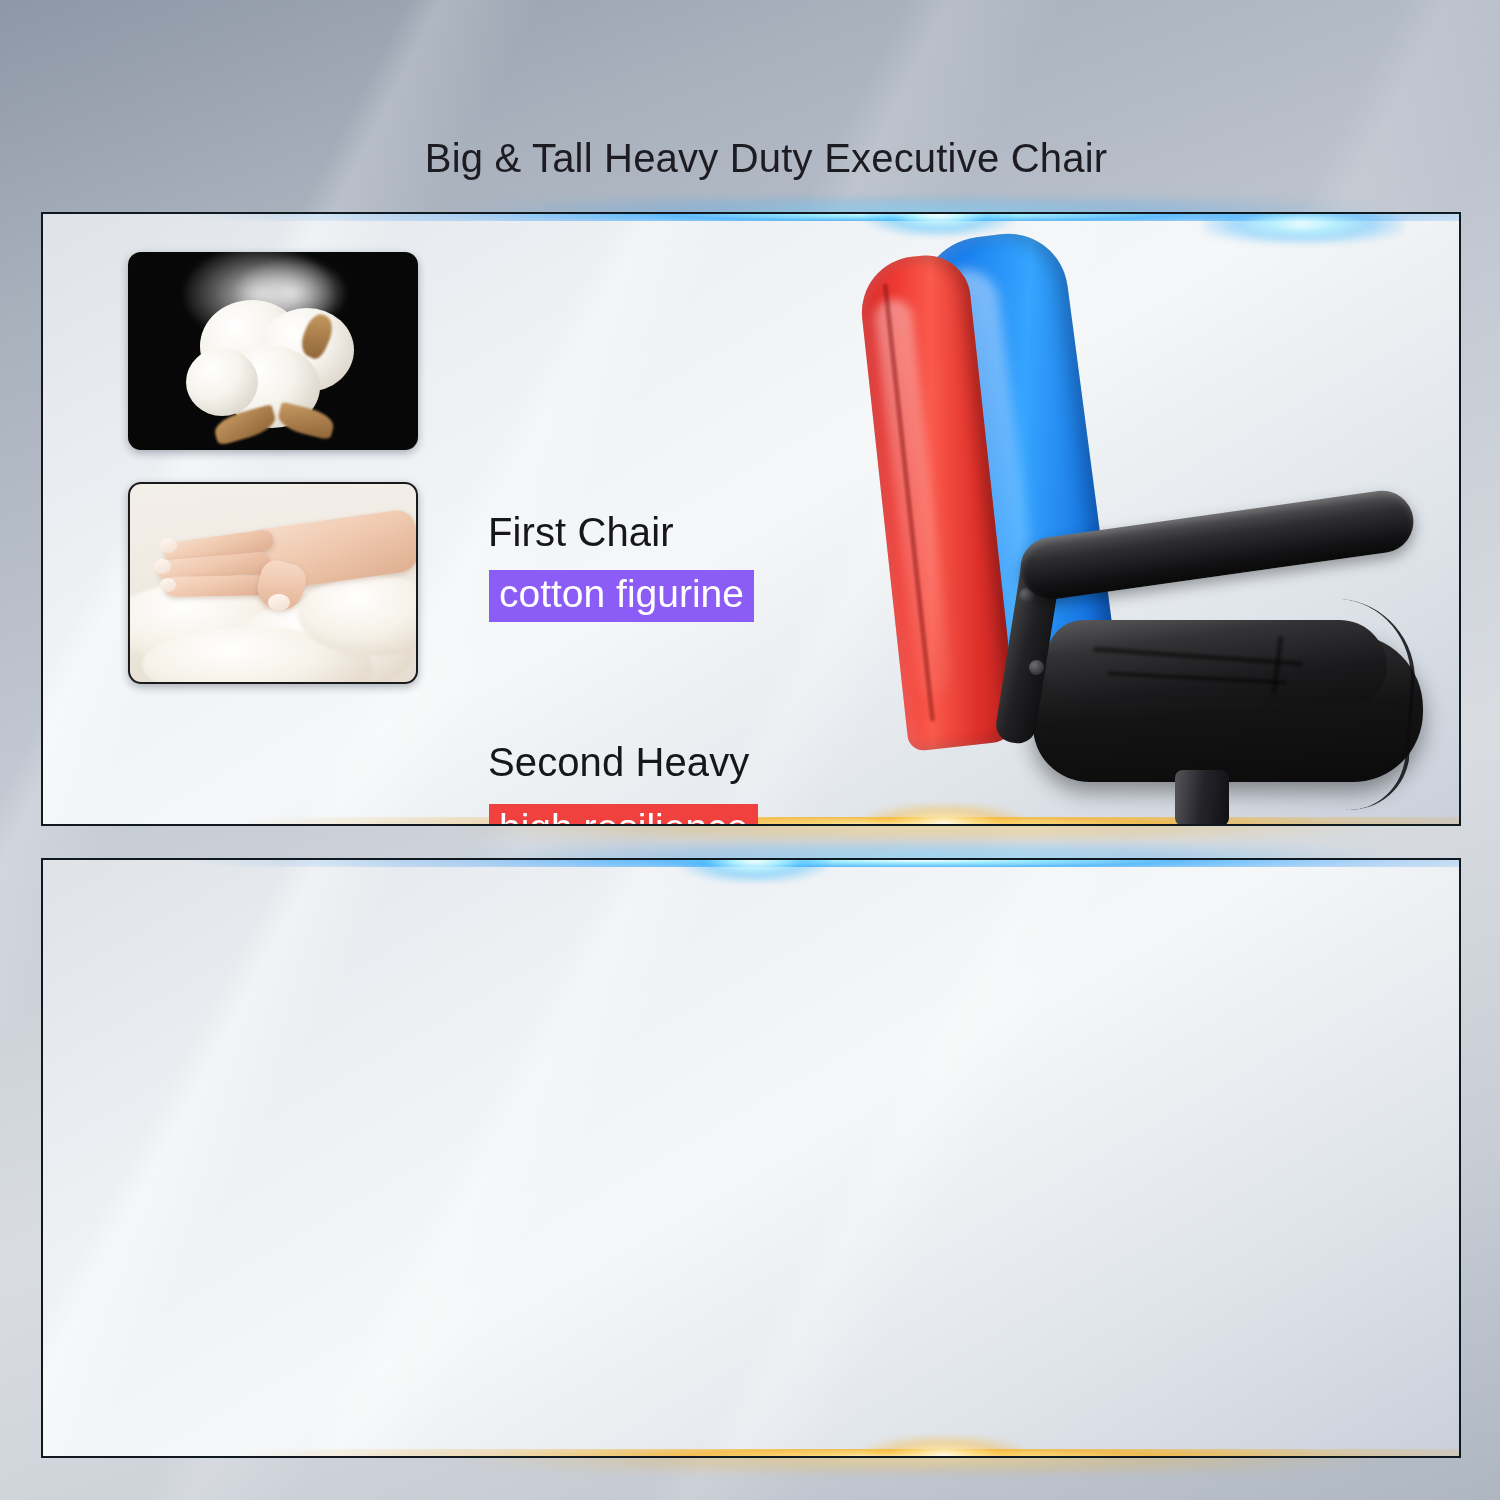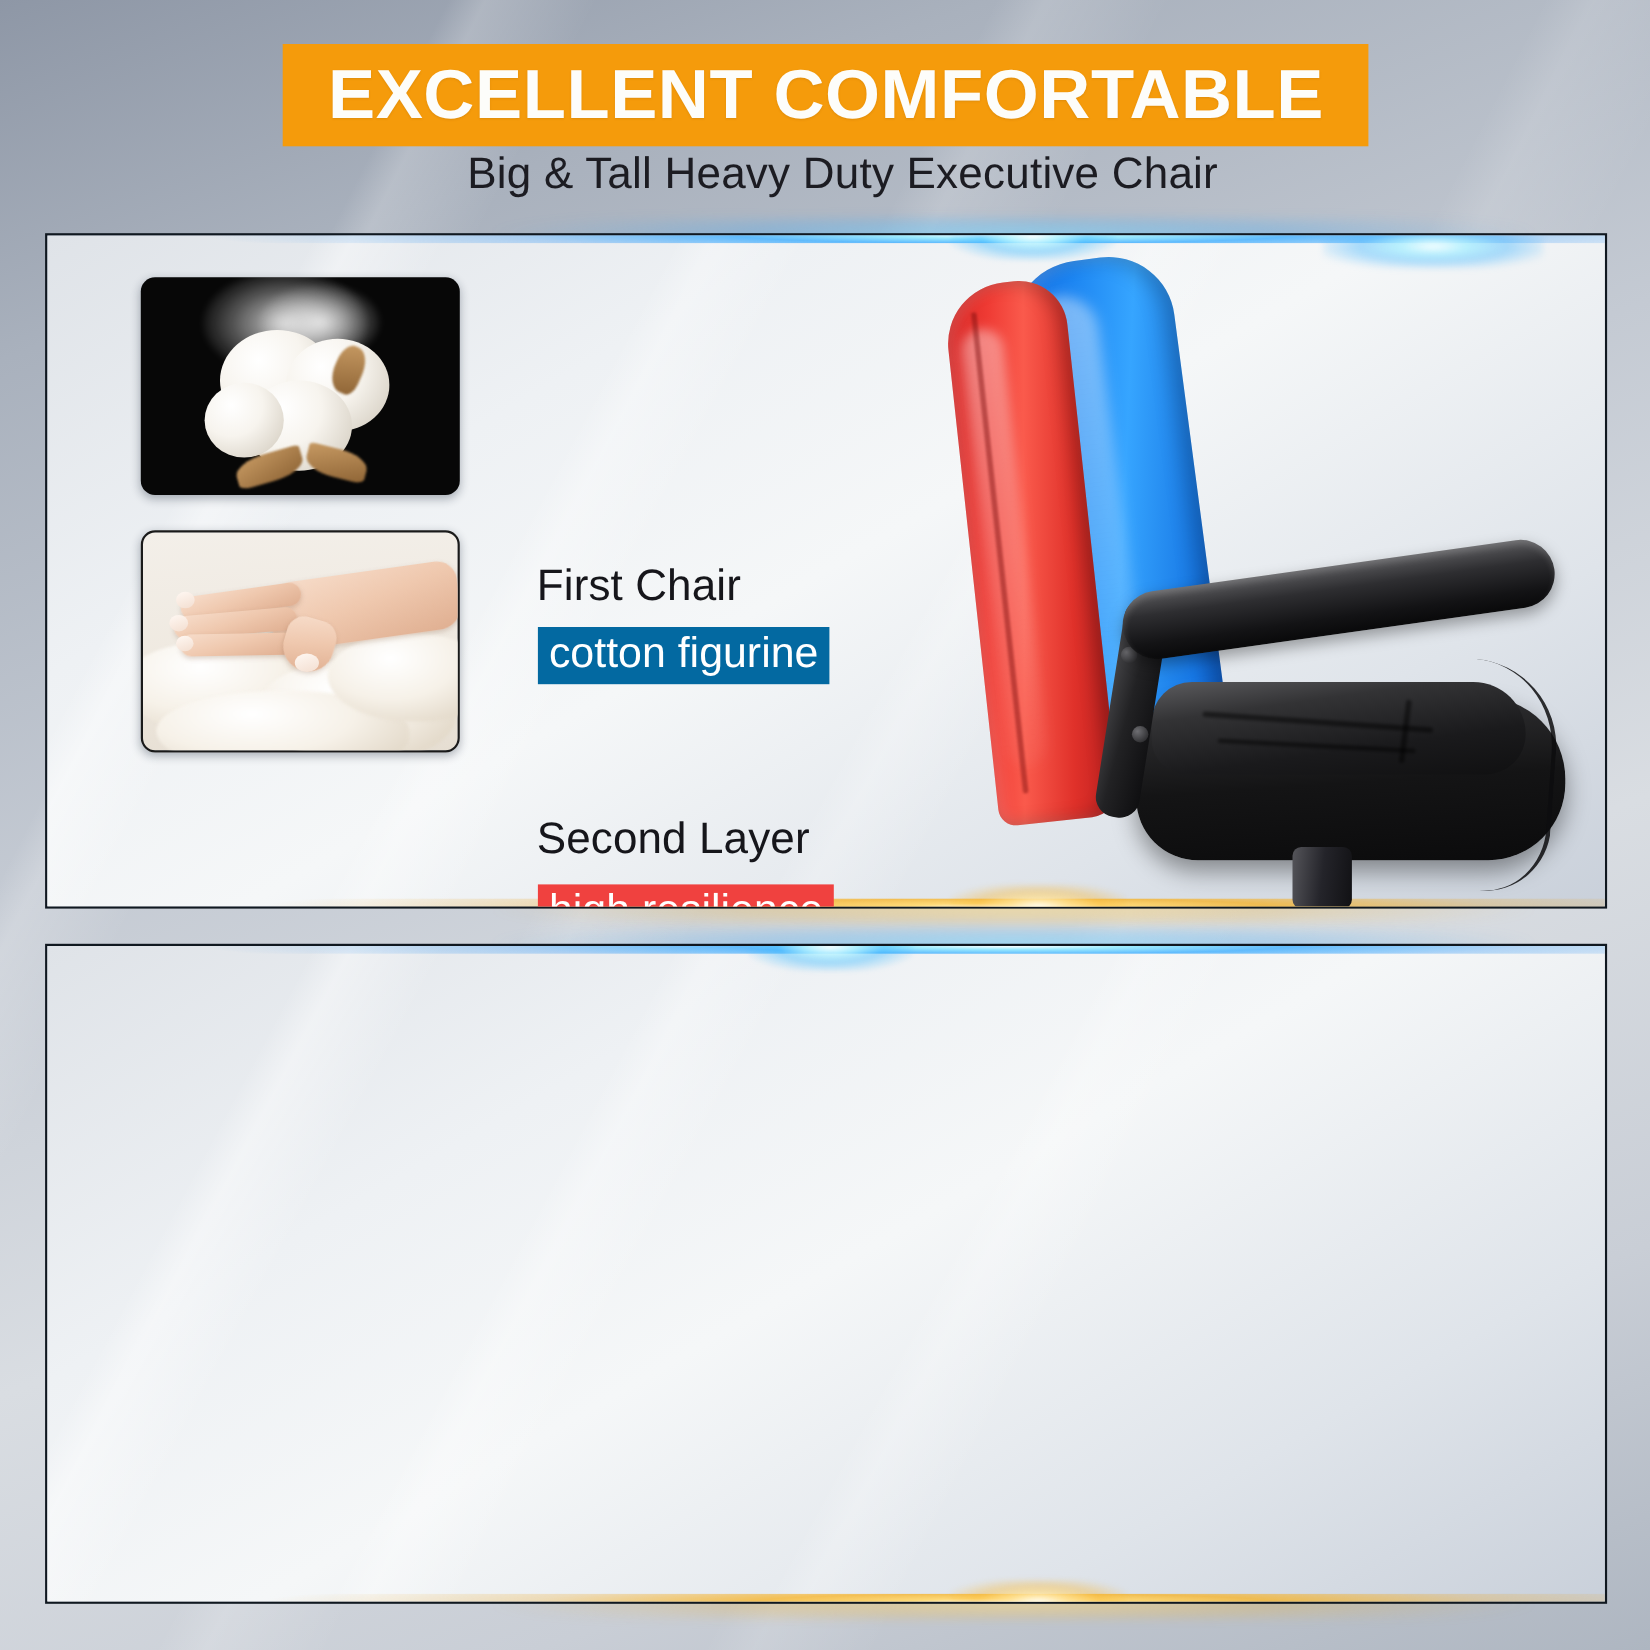--- a/index.html
+++ b/index.html
@@ -204,23 +204,20 @@
     background:radial-gradient(ellipse at center, rgba(255,255,255,1) 0%,
       rgba(170,240,255,0.80) 22%, rgba(50,175,255,0.40) 48%, rgba(40,150,250,0) 80%);
     filter:blur(3px);
   }
   #callouts { position:absolute; left:752px; top:1010px; width:620px; }
 </style>
 </head>
 <body>
 
 <div id="header">
-  <div id="title-banner">
-    <span id="title-text">EXCELLENT COMFORTABLE</span>
-  </div>
   <div id="subtitle">Big &amp; Tall Heavy Duty Executive Chair</div>
 </div>
 
 <div class="panel-glow-outer-blue" style="top:199px;"></div>
 <div class="panel-glow-outer-orange" style="top:813px;"></div>
 
 <div class="panel" id="panel-top">
   <div class="panel-inner"></div>
 
   <div class="flare flare-line flare-blue-top"></div>
@@ -250,23 +247,23 @@
     <div class="hand-part" style="left:28px; top:72px; width:112px; height:21px; border-radius:12px; transform:rotate(-5deg);"></div>
     <div class="hand-part" style="left:34px; top:92px; width:104px; height:20px; border-radius:12px; transform:rotate(-1deg);"></div>
     <div class="hand-part" style="left:128px; top:78px; width:46px; height:48px; border-radius:16px 16px 22px 22px; transform:rotate(16deg);"></div>
     <div class="nail" style="left:30px; top:54px; width:17px; height:15px;"></div>
     <div class="nail" style="left:24px; top:75px; width:17px; height:15px;"></div>
     <div class="nail" style="left:30px; top:94px; width:16px; height:14px;"></div>
     <div class="nail" style="left:138px; top:110px; width:22px; height:17px;"></div>
   </div>
 
   <div class="lyr-title" id="first-layer-title">First Chair</div>
-  <div class="lyr-hl" id="first-layer-hl" style="background:#0369a1;">cotton figurine</div>
-
-  <div class="lyr-title" id="second-layer-title">Second Layer</div>
+  <div class="lyr-hl" id="first-layer-hl" style="background:#8b5cf6;">cotton figurine</div>
+
+  <div class="lyr-title" id="second-layer-title">Second Heavy</div>
   <div class="lyr-hl" id="second-layer-hl" style="background:#F0413F;">high resilience</div>
 
   <div id="chair-stage">
     <div id="chair-flare"></div>
     <div id="back-blue">
       <div id="back-blue-hi"></div>
     </div>
     <div id="back-red">
       <div id="back-red-hi"></div>
       <div id="back-red-seam"></div>

